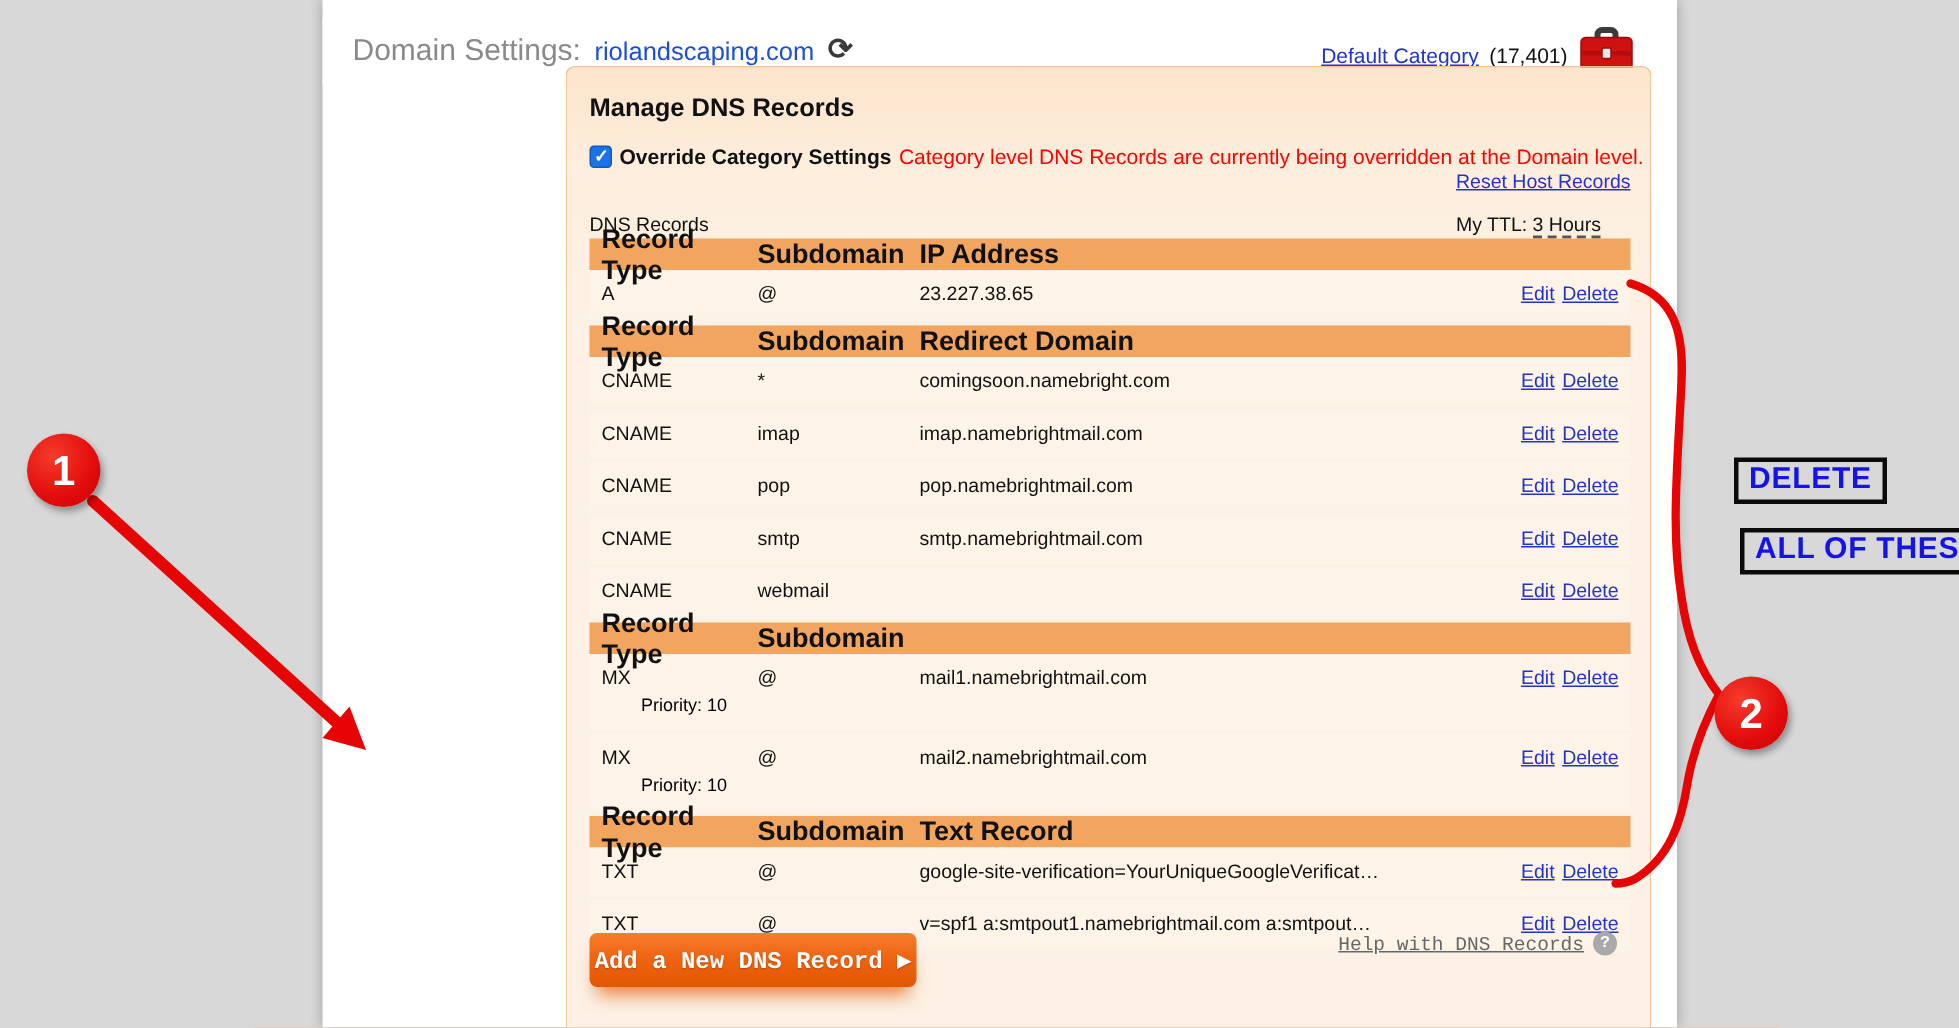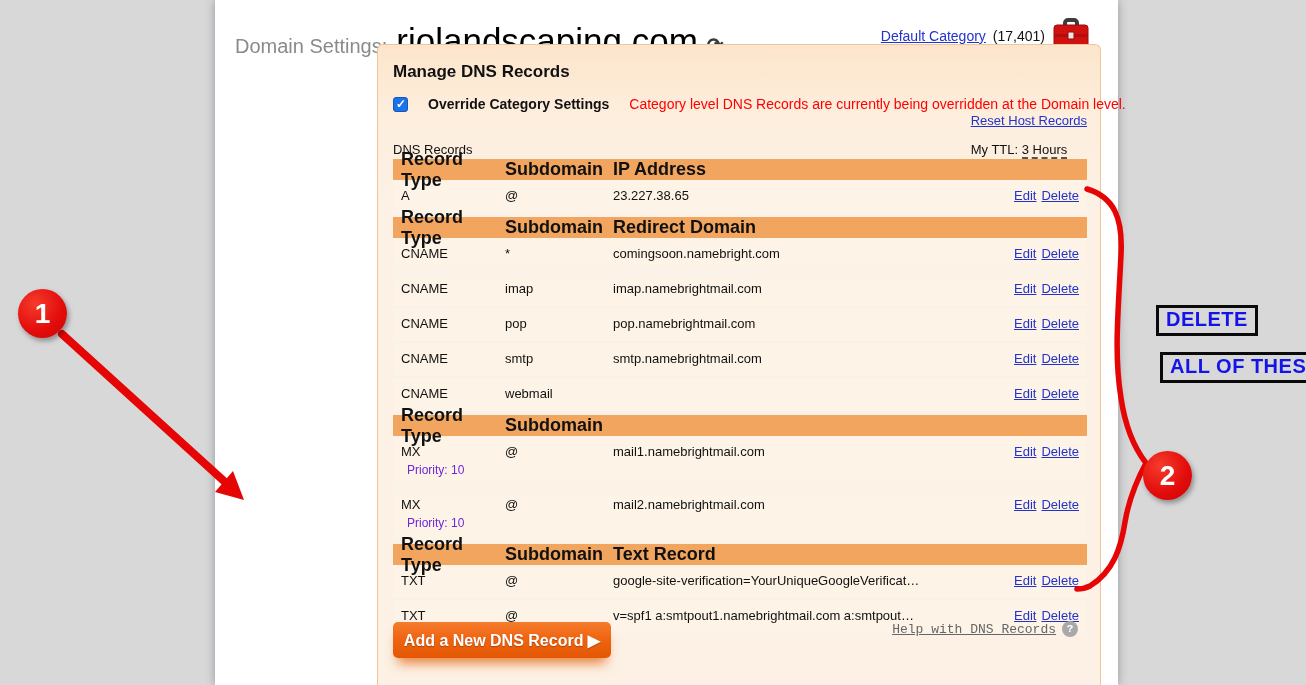--- a/index.html
+++ b/index.html
@@ -8,21 +8,21 @@
 
   #page { position:absolute; inset:0; width:1306px; height:685px; }
 
   
   .card { position:absolute; left:215px; top:0; width:903px; height:685px; background:#ffffff; box-shadow:0 0 9px rgba(60,70,90,.45); }
 
   
   .hdr { position:absolute; left:0; top:0; width:100%; height:44px; background:#fff;margin-top:12px; }
   .hdr-left { position:absolute; left:20px; top:9px; display:flex; align-items:baseline; gap:9px; white-space:nowrap; }
   .hdr-title { color:#8a8a8a; font-size:20px; }
-  .hdr-domain { color:#000000; font-size:35px; }
+  .hdr-domain { color:#1d4ed8; font-size:17px; }
   .refresh { color:#3a3a3a; font-size:20px; font-weight:bold; cursor:pointer; position:relative; top:-1px; }
   .hdr-right { position:absolute; right:28px; top:6px; display:flex; align-items:center; gap:7px; white-space:nowrap; }
   .hdr-right a { color:#2233cc; font-size:14px; }
   .hdr-count { color:#111; font-size:14px; }
   .toolbox { display:inline-block; }
 
   
   .side-btn { position:absolute; left:233px; width:138px; height:30px; border:1px solid #b3b3b3; border-radius:10px;
     background:linear-gradient(180deg,#fbfbfb 0%,#ececec 45%,#d9d9d9 100%);
     font-weight:bold; font-size:15px; color:#1c1c1c; text-align:center; line-height:28px; cursor:pointer;
@@ -33,45 +33,45 @@
     border:1px solid #eeb77e; border-radius:14px; text-align:center; padding-top:3px; cursor:pointer; }
   .dns-tab .t1 { color:#e60505; font-weight:bold; font-size:15px; line-height:16px; }
   .dns-tab .t2 { color:#e60505; font-size:12px; line-height:13px; }
   .upgrade { top:533px; }
 
   
   .panel { position:absolute; left:377px; top:44px; width:724px; height:641px;
     background:linear-gradient(180deg,#fce5cb 0%,#fdeedd 70px,#fcf1e4 160px,#fcf1e4 100%);
     border:1px solid #f2c49a; border-bottom:none; border-radius:6px 6px 0 0; }
   .panel-title { position:absolute; left:15px; top:17px; font-size:17px; font-weight:bold; color:#111; }
-  .ovr-row { position:absolute; left:15px; top:51px; display:flex; align-items:center; gap:20px; white-space:nowrap; }
+  .ovr-row { position:absolute; left:15px; top:51px; display:flex; align-items:center; gap:5px; white-space:nowrap; }
   .chk { width:15px; height:15px; background:#1a73e8; border:1px solid #1258b8; border-radius:3px; position:relative; cursor:pointer; }
   .chk::after { content:"\2713"; position:absolute; left:2px; top:-1px; color:#fff; font-size:12px; font-weight:bold; }
   .ovr-label { font-weight:bold; font-size:14px; color:#111; }
   .ovr-warn { color:#ff0000; font-size:14px; }
 
   .tbl-meta { position:absolute; left:15px; top:94px; width:694px; height:18px; font-size:13px; color:#111; }
   .tbl-meta .lbl { position:absolute; left:0; bottom:0; }
   .tbl-meta .right { position:absolute; right:0; bottom:0; display:flex; gap:14px; align-items:baseline;flex-direction:column; }
   .tbl-meta a { color:#2233cc; font-size:13px; }
   .ttl-val { border-bottom:2px dashed #555; cursor:pointer; }
 
   .tbl { position:absolute; left:15px; top:112px; width:694px; }
   .sec-hdr { display:flex; background:#f2a55e; height:21px; align-items:center; font-weight:bold; font-size:18px; color:#111; margin-top:2px; }
   .row { display:flex; background:#fdf3e6; padding:8px 0 10px; border-bottom:2px solid #f8f2ea; align-items:flex-start; font-size:13px; color:#111; }
   .c1 { width:112px; padding-left:8px; }
   .c2 { width:108px; }
   .c3 { flex:1; padding-right:23px; overflow:hidden; white-space:nowrap; }
   .cl { margin-left:auto; padding-right:8px; white-space:nowrap; }
   .cl a { color:#2233cc; font-size:13px; margin-left:5px; }
-  .prio { display:block; color:#6d28d9; font-size:12px; padding:4px 0 0 6px; }
+  .prio { display:block; color:#000000; font-size:12px; padding:4px 0 0 6px;text-align:center; }
 
   .add-btn { position:absolute; left:15px; top:577px; width:218px; height:36px; border:none; border-radius:5px;
     background:linear-gradient(180deg,#f67c2e 0%,#ef6512 45%,#e35703 100%);
-    color:#fff; font-weight:bold; font-size:16px; font-family:Liberation Sans, sans-serif; cursor:pointer;
+    color:#fff; font-weight:bold; font-size:16px; font-family:Liberation Mono, monospace; cursor:pointer;
     text-shadow:0 1px 1px rgba(120,40,0,.5); box-shadow:0 10px 12px -5px rgba(226,90,0,.75); }
   .help-row { position:absolute; right:22px; top:576px; display:flex; align-items:center; gap:6px;font-family:Liberation Mono, monospace; }
   .help-row a { color:#666; font-size:13px; }
   .help-q { width:16px; height:16px; border-radius:50%; background:#a9a9a9; color:#fff; font-size:11px; font-weight:bold;
     text-align:center; line-height:16px; cursor:pointer; }
 
   
   .ann-svg { position:absolute; inset:0; pointer-events:none; }
   .ann-circle { position:absolute; width:49px; height:49px; border-radius:50%;
     background:radial-gradient(circle at 35% 30%, #f53b2b 0%, #e20b0b 60%, #c90606 100%);

